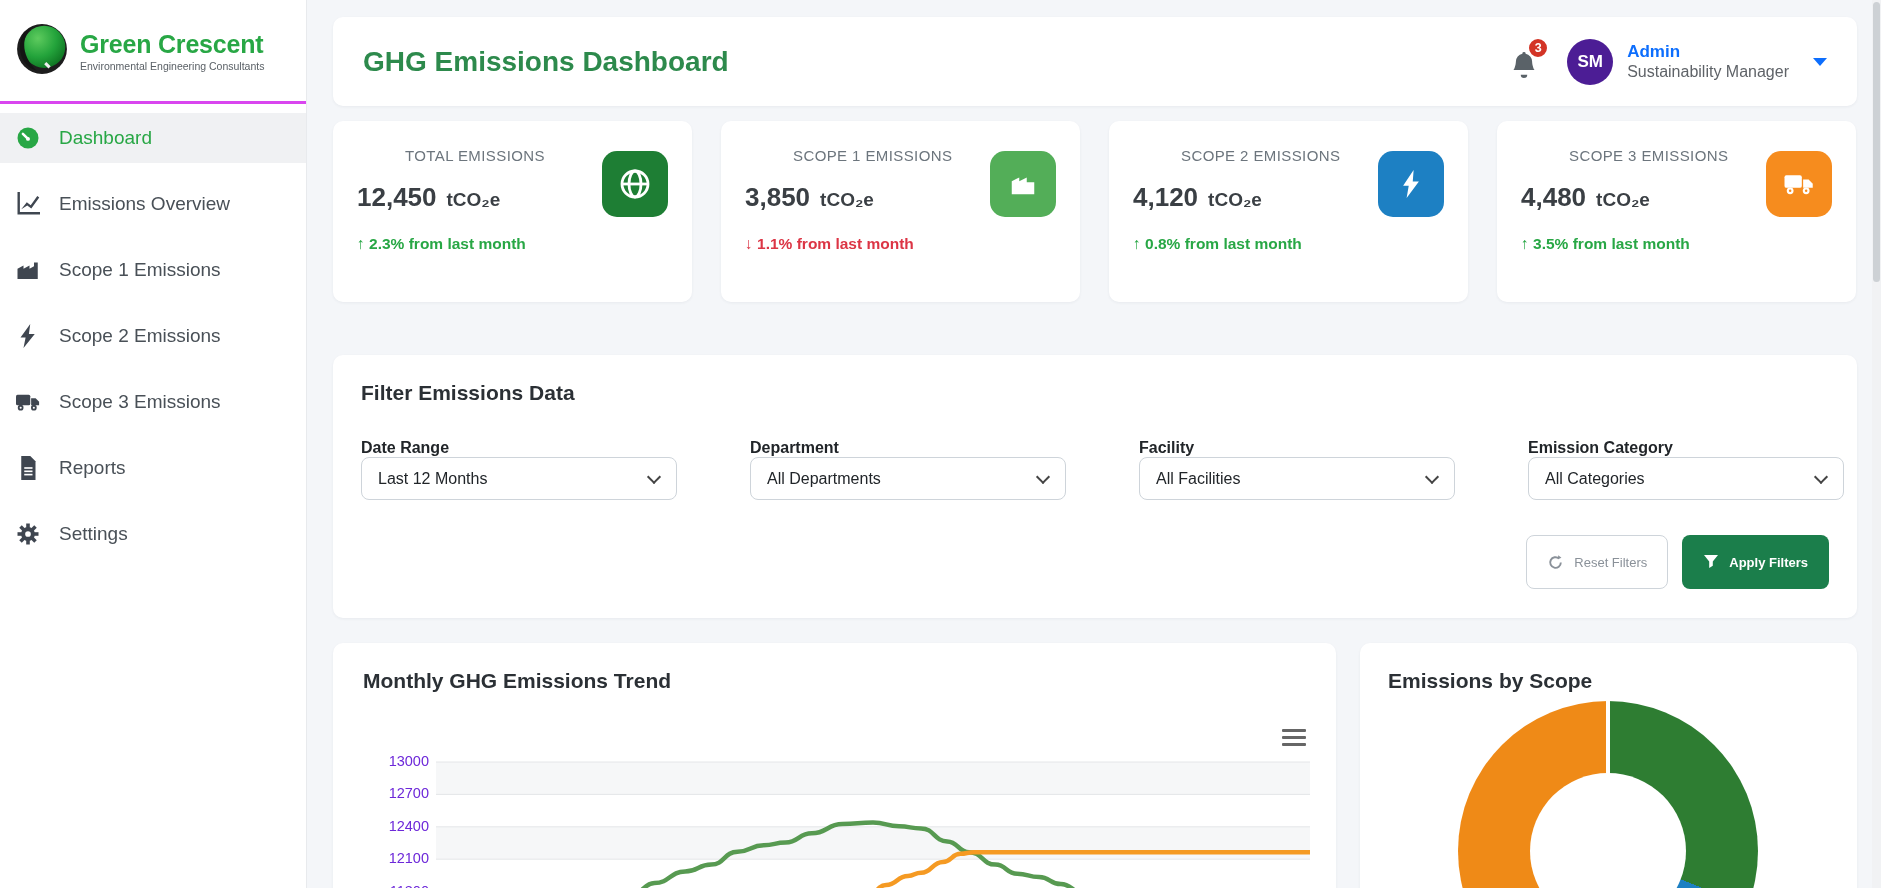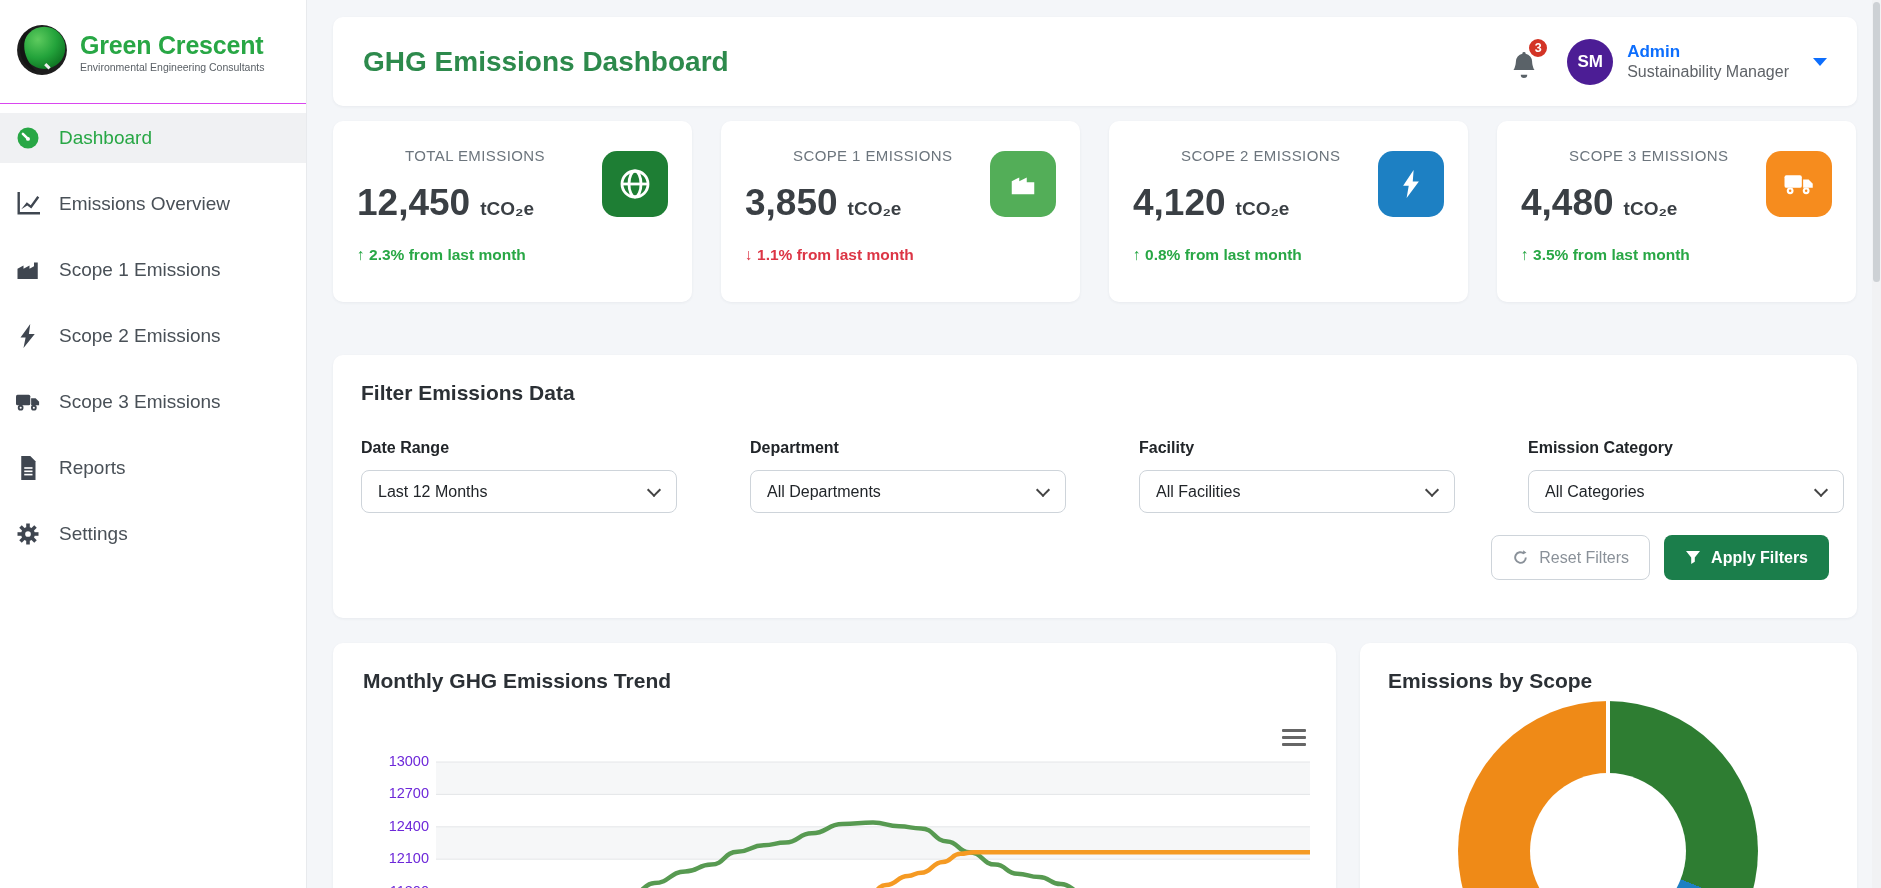--- a/index.html
+++ b/index.html
@@ -5,21 +5,21 @@
   * { margin:0; padding:0; box-sizing:border-box; }
   html,body { width:1881px; height:888px; overflow:hidden; }
   body {
     position:relative;
     background:#f4f6f9;
     font-family:"Liberation Sans", sans-serif;
     color:#343a40;
   }
   
   .sidebar{position:absolute;left:0;top:0;width:307px;height:888px;background:#fff;border-right:1px solid #e8eaed;}
-  .logo-area{display:flex;align-items:center;gap:12px;height:104px;padding:0 16px;border-bottom:1px solid #d946ef;}
+  .logo-area{display:flex;align-items:center;gap:12px;height:104px;padding:0 16px;border-bottom:3px solid #d946ef;}
   .logo-text .title{font-size:25px;font-weight:700;color:#28a745;letter-spacing:-0.2px;}
   .logo-text .subtitle{font-size:10.5px;color:#5a6066;margin-top:1px;}
   .nav{padding-top:9px;}
   .nav-item{height:50px;margin-bottom:16px;display:flex;align-items:center;gap:18px;padding-left:15px;font-size:19px;color:#495057;cursor:pointer;}
   .nav-item .nav-icon{width:26px;display:flex;justify-content:center;align-items:center;}
   .nav-item svg{fill:#3f4650;}
   .nav-item.active{background:#f0f1f3;color:#28a745;}
   .nav-item.active svg{fill:#28a745;}
   
   .main{position:absolute;left:307px;top:0;width:1574px;height:888px;}
@@ -32,34 +32,34 @@
   .badge{position:absolute;top:-8px;right:-8px;width:22px;height:22px;border-radius:50%;background:#d33426;color:#fff;font-size:12.5px;font-weight:700;display:flex;align-items:center;justify-content:center;border:2px solid #fff;}
   .avatar{width:46px;height:46px;border-radius:50%;background:#4c1d95;color:#fff;font-size:17px;font-weight:700;display:flex;align-items:center;justify-content:center;}
   .user-meta{line-height:1.25;}
   .user-name{color:#0d6efd;font-weight:700;font-size:17px;}
   .user-role{color:#5f6368;font-size:16px;}
   .caret{width:0;height:0;border-left:7px solid transparent;border-right:7px solid transparent;border-top:8px solid #0d6efd;margin-left:10px;}
   
   .stat-card{top:121px;width:359px;height:181px;padding:26px 24px;}
   .stat-label{font-size:15px;color:#6c757d;letter-spacing:.4px;margin-left:48px;}
   .stat-value-row{margin-top:18px;display:flex;align-items:baseline;gap:10px;}
-  .stat-value{font-size:37px;font-weight:700;color:#3a3f44;}
+  .stat-value{font-size:26px;font-weight:700;color:#3a3f44;}
   .stat-unit{font-size:19px;font-weight:700;color:#3a3f44;}
   .stat-trend{margin-top:22px;font-size:15.5px;font-weight:600;}
   .trend-up{color:#28a745;} .trend-down{color:#dc3545;}
   .stat-tile{position:absolute;right:24px;top:30px;width:66px;height:66px;border-radius:15px;display:flex;align-items:center;justify-content:center;}
   
   .filter-card{left:26px;top:355px;width:1524px;height:263px;padding:26px 28px;}
   .filter-title{font-size:21px;font-weight:700;color:#2b3035;}
   .filter-grid{margin-top:34px;display:grid;grid-template-columns:repeat(4,316px);column-gap:73px;}
-  .field-label{font-size:16px;font-weight:700;color:#212529;margin-bottom:13px;}
+  .field-label{font-size:16px;font-weight:700;color:#212529;}
   .select{position:relative;height:43px;border:1px solid #ced4da;border-radius:8px;background:#fff;display:flex;align-items:center;padding:0 16px;font-size:16px;color:#212529;cursor:pointer;}
   .select .chev{position:absolute;right:17px;top:14px;width:10px;height:10px;border-right:2px solid #444;border-bottom:2px solid #444;transform:rotate(45deg);}
   .filter-actions{position:absolute;right:28px;top:180px;display:flex;gap:14px;}
-  .btn{height:45px;border-radius:8px;display:flex;align-items:center;gap:10px;padding:0 20px;font-size:16px;cursor:pointer;border:1px solid transparent;font-family:inherit;background:none;}
+  .btn{height:54px;border-radius:8px;display:flex;align-items:center;gap:10px;padding:0 20px;font-size:13px;cursor:pointer;border:1px solid transparent;font-family:inherit;background:none;}
   .btn-reset{background:#fff;border-color:#ced4da;color:#8a9199;}
   .btn-apply{background:#1b7e4b;color:#fff;font-weight:600;}
   
   .trend-card{left:26px;top:643px;width:1003px;height:420px;padding:26px 30px;}
   .chart-title{font-size:21px;font-weight:700;color:#2b3035;}
   .burger{position:absolute;right:30px;top:86px;width:24px;cursor:pointer;}
   .burger span{display:block;height:3px;background:#666;margin-bottom:4px;border-radius:1px;}
   .y-labels{position:absolute;left:22px;top:0;width:74px;}
   .ytick{position:absolute;right:0;font-size:14.5px;color:#6d28d9;width:74px;text-align:right;}
   #trend-svg{position:absolute;left:103px;top:112px;}

